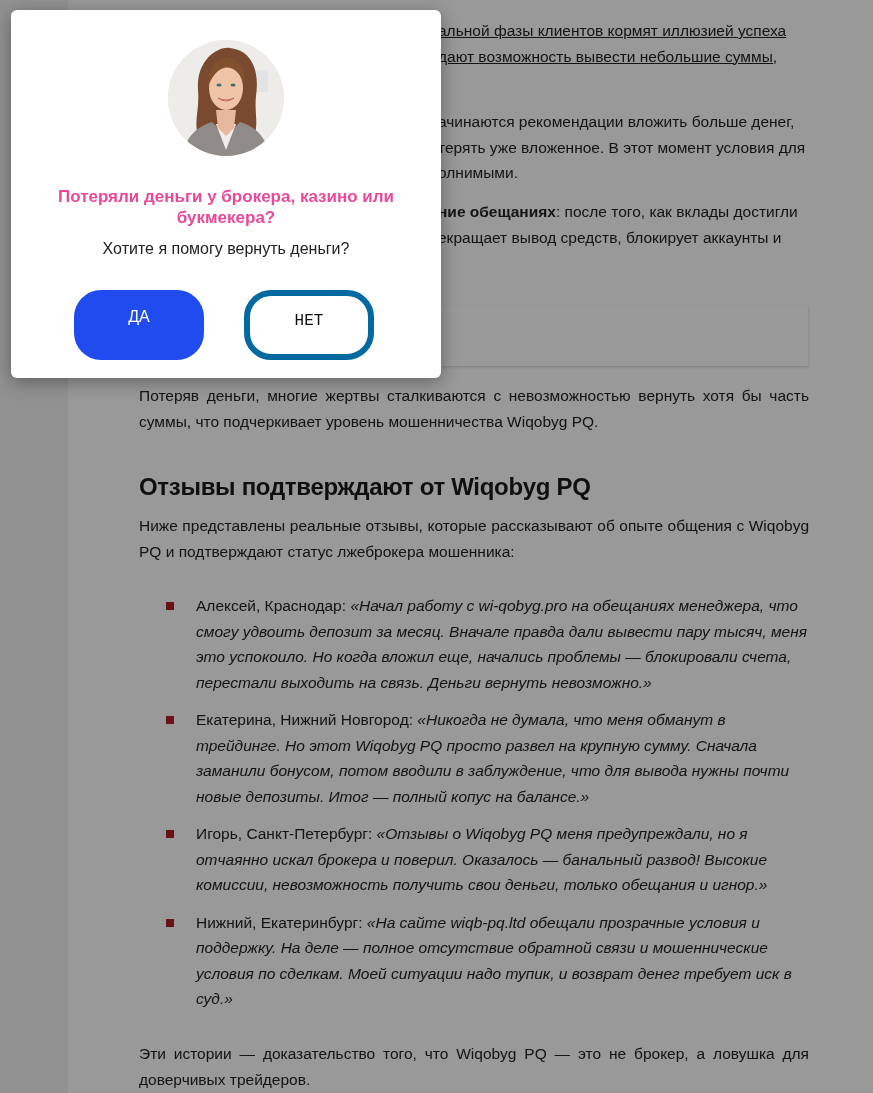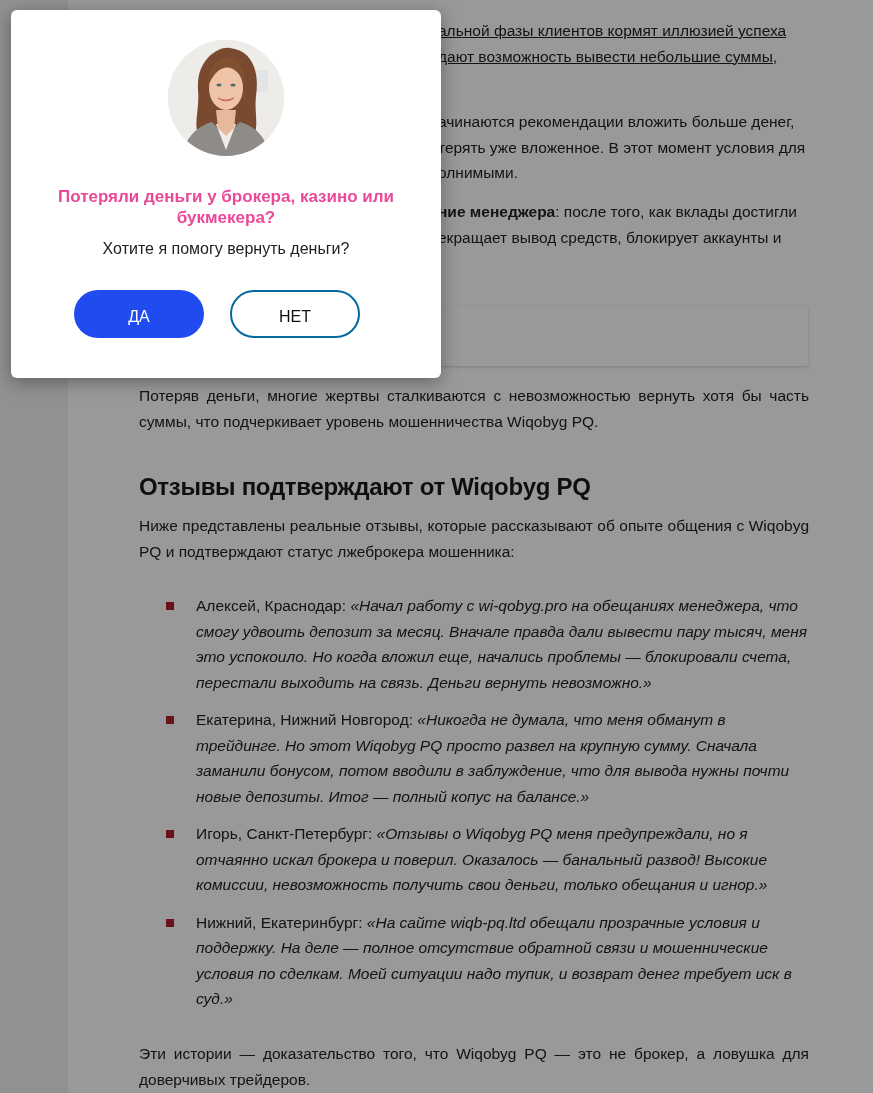--- a/index.html
+++ b/index.html
@@ -69,45 +69,45 @@
   }
   .modal-title {
     position: absolute; top: 176px; left: 20px; right: 20px;
     font-size: 17px; font-weight: bold; line-height: 21px; color: #ec4899;
   }
   .modal-sub {
     position: absolute; top: 229px; left: 20px; right: 20px;
     font-size: 16px; line-height: 20px; color: #222;
   }
   .btn {
-    position: absolute; top: 280px; width: 130px; height: 48px;
+    position: absolute; top: 280px; width: 130px; height: 70px;
     border-radius: 27px; font-size: 16px; line-height: 54px;
     box-sizing: border-box; cursor: pointer;
   }
   .btn-yes { left: 63px; background: #1f4bef; color: #fff; }
-  .btn-no { left: 219px; background: #fff; color: #111; border: 2px solid #0369a1; line-height: 50px; }
+  .btn-no { left: 233px; background: #fff; color: #111; border: 6px solid #0369a1; line-height: 50px; font-family: Liberation Mono, monospace; }
 </style>
 </head>
 <body>
 
 <div class="page-bg"></div>
 <div class="content-panel"></div>
 
 <div class="article">
   <p class="p1" style="padding-left:299px; width:371px;">
     <span>альной фазы клиентов кормят иллюзией успеха</span><br>
     <span>дают возможность вывести небольшие суммы,</span>
   </p>
   <p class="p2" style="padding-left:299px; width:371px;">
     <span>ачинаются рекомендации вложить больше денег,</span><br>
     <span>терять уже вложенное. В этот момент условия для</span><br>
     <span>олнимыми.</span>
   </p>
   <p class="p3" style="padding-left:299px; width:371px;">
-    <b>ние менеджера</b><span>: после того, как вклады достигли</span><br>
+    <b>ние обещаниях</b><span>: после того, как вклады достигли</span><br>
     <span>екращает вывод средств, блокирует аккаунты и</span><br>
     <span>.</span>
   </p>
 
   <div class="callout"></div>
 
   <p class="p-lost">Потеряв деньги, многие жертвы сталкиваются с невозможностью вернуть хотя бы часть суммы, что подчеркивает уровень мошенничества Wiqobyg PQ.</p>
 
   <h2 class="h2">Отзывы подтверждают от Wiqobyg PQ</h2>
 

